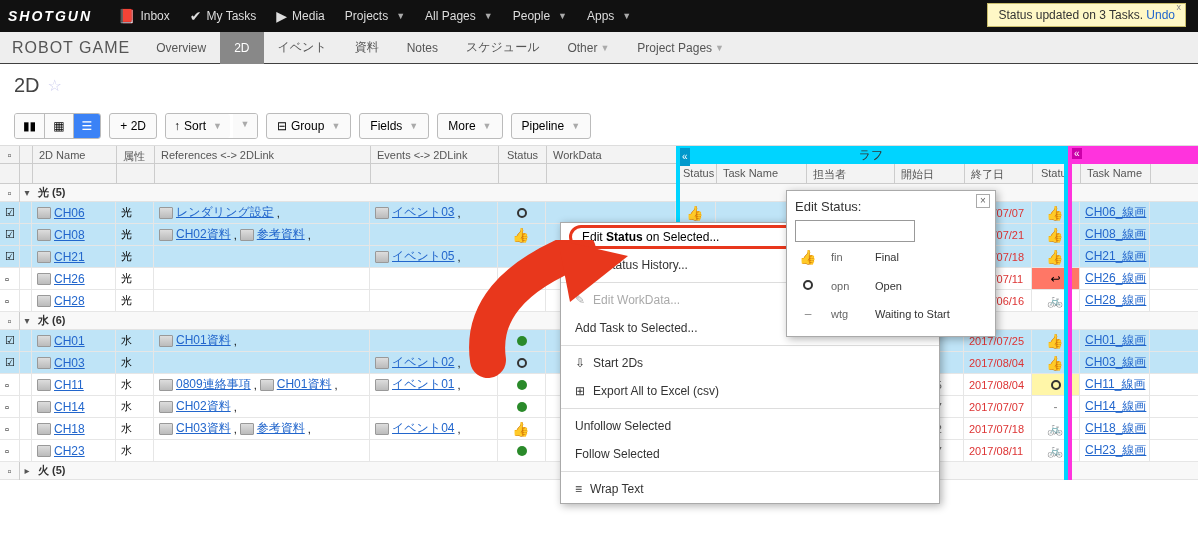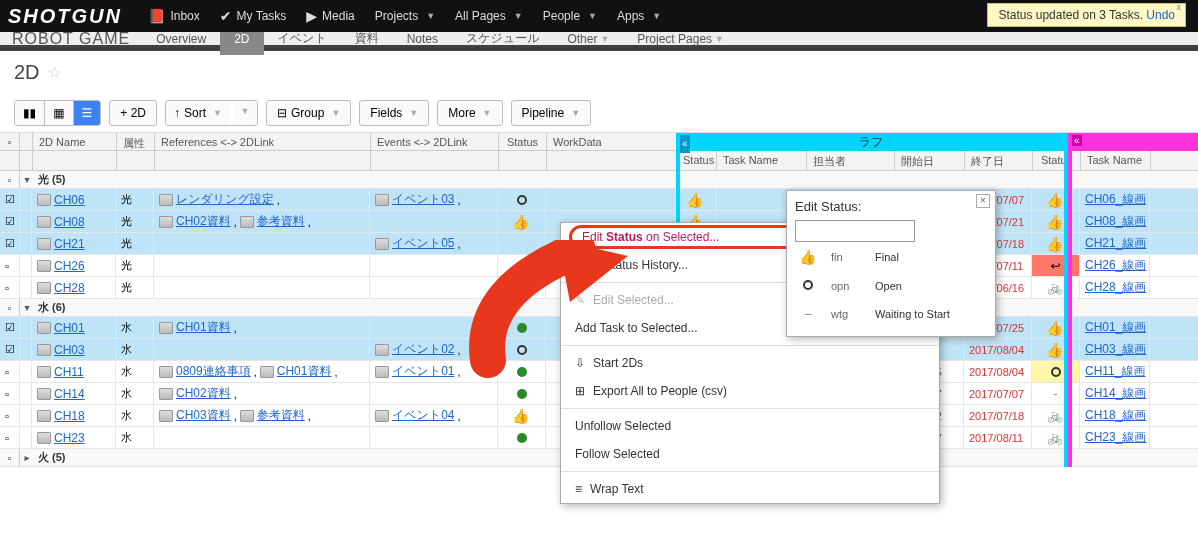--- a/index.html
+++ b/index.html
@@ -1,26 +1,26 @@
 <!DOCTYPE html>
 <html><head>
 <meta charset="utf-8">
 <style>
 *{box-sizing:border-box;margin:0;padding:0;font-family:Arial,sans-serif;font-size:12px}
 body{background:#fff;width:1198px;height:544px;overflow:hidden;position:relative}
 .topbar{background:#111;height:32px;display:flex;align-items:center;color:#ccc;padding:0 8px;position:relative}
-.logo{font-weight:900;font-size:20px;letter-spacing:2px;color:#fff;font-style:italic;margin-right:18px}
+.logo{font-weight:900;font-size:14px;letter-spacing:2px;color:#fff;font-style:italic;margin-right:18px}
 .topnav{display:flex;gap:4px}
 .topnav .item{display:flex;align-items:center;gap:5px;padding:6px 8px;color:#ddd;cursor:pointer}
 .topnav .ico{font-size:14px}
 .caret{font-size:9px;margin-left:3px;color:#aaa}
 .toast{position:absolute;right:12px;top:3px;background:#fff8c6;border:1px solid #c9bd6a;padding:4px 10px;font-size:12px;color:#333}
 .toast .undo{color:#2266cc;cursor:pointer}
 .toast .x{position:absolute;right:4px;top:-2px;font-size:9px;color:#888;cursor:pointer}
-.subbar{background:#eee;height:19px;display:flex;align-items:center;border-bottom:6px solid #404040}
+.subbar{background:#eee;height:32px;display:flex;align-items:center;border-bottom:1px solid #404040}
 .projname{font-size:16px;color:#555;padding:0 12px;letter-spacing:1px}
 .subbar .tab{padding:8px 14px;color:#555;cursor:pointer;display:flex;align-items:center}
 .subbar .tab.active{background:#888;color:#fff}
 .pagehdr{padding:10px 14px;display:flex;align-items:center;gap:8px}
 .pagehdr h1{font-size:20px;font-weight:normal;color:#444}
 .star{color:#cce;font-size:16px}
 .toolbar{display:flex;gap:8px;padding:6px 14px;align-items:center;border-bottom:1px solid #ddd}
 .btngrp{display:flex;border:1px solid #bbb;border-radius:3px;overflow:hidden}
 .btngrp>div{padding:5px 8px;border-right:1px solid #bbb;cursor:pointer;background:#fafafa;min-width:24px;text-align:center}
 .btngrp>div:last-child{border-right:none}
@@ -530,40 +530,40 @@
         <div class="secthdr">
           <div class="hcell chk">▫</div>
           <span class="exp">▸</span>
           <span class="lbl">火 (5)</span>
         </div>
       </div>
   </div>
 </div>
 
 <div class="ctxmenu" id="ctxmenu">
-    <div class="circled"><span style="color:#be185d">Edit <b>Status</b> on Selected...</span></div>
+    <div class="circled"><span style="color:#000000">Edit <b>Status</b> on Selected...</span></div>
     <div class="mi">
       <span>View Status History...</span>
     </div>
     <div class="sep"></div>
     <div class="mi dis">
       <span>✎</span>
-      <span>Edit Selected...</span>
+      <span>Edit WorkData...</span>
     </div>
     <div class="mi">
       <span>Add Task to Selected...</span>
     </div>
     <div class="sep"></div>
     <div class="mi">
       <span>⇩</span>
       <span>Start 2Ds</span>
     </div>
     <div class="mi">
       <span>⊞</span>
-      <span>Export All to People (csv)</span>
+      <span>Export All to Excel (csv)</span>
     </div>
     <div class="sep"></div>
     <div class="mi">
       <span>Unfollow Selected</span>
     </div>
     <div class="mi">
       <span>Follow Selected</span>
     </div>
     <div class="sep"></div>
     <div class="mi">

